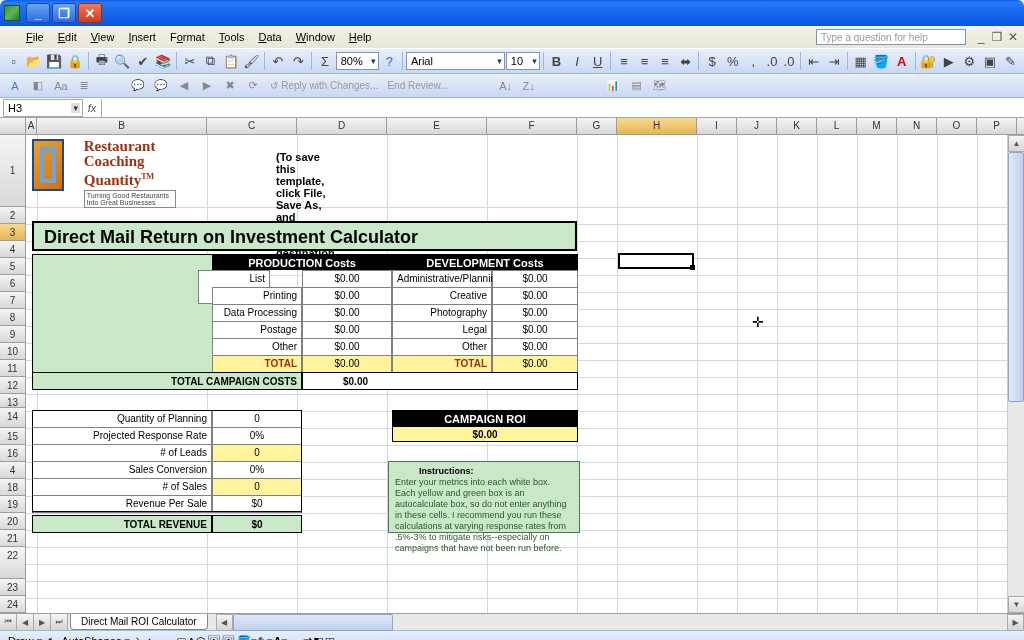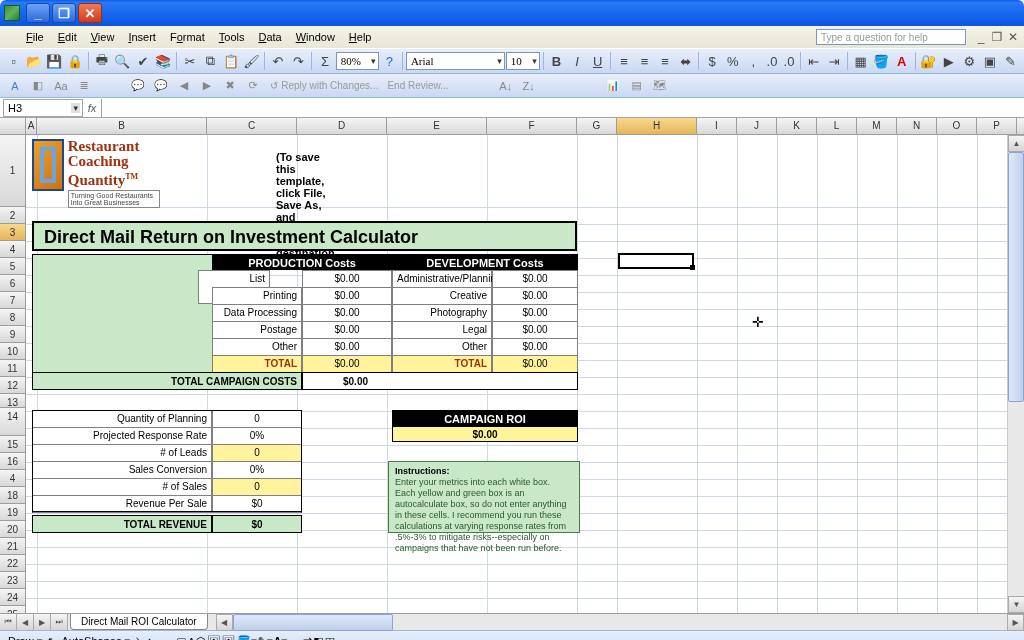--- a/index.html
+++ b/index.html
@@ -33,21 +33,21 @@
   .menubar .mitem u{text-decoration:underline;}
   .menubar .spacer{flex:1;}
   .help-box{width:150px;height:16px;background:#fff;border:1px solid #7a95c5;font-size:10px;color:#999;padding:0 4px;display:flex;align-items:center;}
   .inner-win{margin-left:auto;display:flex;gap:2px;}
   .inner-win .ib{width:14px;height:14px;color:#555;font-size:12px;display:flex;align-items:center;justify-content:center;}
   
   .toolbar{height:26px;background:linear-gradient(to bottom,#e8effc,#c9d8f2);border-top:1px solid #fff;border-bottom:1px solid #9ab5e0;display:flex;align-items:center;padding:0 4px;gap:1px;}
   .toolbar .tbtn{width:22px;height:22px;display:flex;align-items:center;justify-content:center;border:1px solid transparent;color:#444;font-size:13px;}
   .toolbar .tbtn.small{width:18px;}
   .toolbar .sep{width:1px;height:18px;background:#9ab5e0;margin:0 2px;}
-  .toolbar select,.toolbar .combo{height:18px;border:1px solid #7a95c5;background:#fff;font-size:11px;font-family:Liberation Serif, serif;}
+  .toolbar select,.toolbar .combo{height:18px;border:1px solid #7a95c5;background:#fff;font-size:11px;font-family:Liberation Sans, sans-serif;}
   .toolbar .combo{display:flex;align-items:center;padding:0 14px 0 4px;position:relative;}
   .toolbar .combo::after{content:"▾";position:absolute;right:2px;font-size:9px;color:#333;}
   .toolbar2{height:24px;background:linear-gradient(to bottom,#e8effc,#c9d8f2);border-bottom:1px solid #9ab5e0;display:flex;align-items:center;padding:0 4px;gap:1px;}
   .toolbar2 .tbtn{width:22px;height:20px;display:flex;align-items:center;justify-content:center;color:#888;}
   
   .formula-row{height:20px;display:flex;align-items:center;border-bottom:1px solid #a5a5a5;background:#fff;}
   .name-box{width:80px;height:18px;border:1px solid #a5a5a5;margin-left:3px;padding:0 4px;display:flex;align-items:center;position:relative;}
   .name-box::after{content:"▾";position:absolute;right:2px;background:#e0e0e0;padding:0 2px;font-size:9px;color:#333;}
   .fx{width:18px;text-align:center;font-style:italic;color:#555;}
   .formula-bar{flex:1;height:18px;border-left:1px solid #a5a5a5;padding:0 4px;}
@@ -87,22 +87,22 @@
   .drawbar{height:22px;background:linear-gradient(to bottom,#e8effc,#c9d8f2);border-top:1px solid #9ab5e0;display:flex;align-items:center;padding:0 4px;gap:1px;}
   .sec-title{background:var(--green);font-family:Arial;font-weight:bold;font-size:18px;padding:4px 10px;border:2px solid #000;}
   .black-head{background:#000;color:#fff;font-weight:bold;font-size:11px;text-align:center;border:1px solid #000;}
   .lbl-cell{border:1px solid #808080;background:#fff;text-align:right;padding:0 4px;font-size:10px;line-height:16px;}
   .val-cell{border:1px solid #808080;background:#fff;text-align:center;font-size:10px;line-height:16px;}
   .lbl-yellow{background:var(--yellow);font-weight:bold;}
   .val-yellow{background:var(--yellow);}
   .lbl-green{background:var(--green);font-weight:bold;}
   .val-green{background:var(--green);font-weight:bold;}
   .instr-box{position:absolute;background:var(--green);border:1px solid #4a7a4a;padding:4px 6px;font-size:9px;color:#2a5a2a;line-height:11px;}
-  .instr-box b{color:#000;}
-  .logo{position:absolute;display:flex;gap:4px;}
+  .instr-box b{color:#000;margin-left:24px;}
+  .logo{position:absolute;display:flex;gap:20px;}
   .logo .puz{width:52px;height:52px;background:linear-gradient(135deg,#e8a030,#d07010);border:2px solid #1a4a8a;position:relative;}
   .logo .puz::before{content:"";position:absolute;inset:6px;border:4px solid #6aa5e0;}
   .logo .txt{font-family:Georgia,serif;font-weight:bold;font-size:15px;line-height:15px;color:#a03010;}
   .logo .tag{font-size:7px;color:#444;font-family:Arial;font-weight:normal;border:1px solid #888;padding:1px 2px;margin-top:2px;display:inline-block;}
   .cursor{position:absolute;font-size:14px;color:#000;}
 </style>
 </head>
 <body>
 
 <div class="titlebar">
@@ -257,29 +257,29 @@
       <div class="rh" style="height:17px;line-height:17px">4</div>
       <div class="rh" style="height:17px;line-height:17px">5</div>
       <div class="rh" style="height:17px;line-height:17px">6</div>
       <div class="rh" style="height:17px;line-height:17px">7</div>
       <div class="rh" style="height:17px;line-height:17px">8</div>
       <div class="rh" style="height:17px;line-height:17px">9</div>
       <div class="rh" style="height:17px;line-height:17px">10</div>
       <div class="rh" style="height:17px;line-height:17px">11</div>
       <div class="rh" style="height:17px;line-height:17px">12</div>
       <div class="rh" style="height:14px;line-height:17px">13</div>
-      <div class="rh" style="height:28px;line-height:17px">14</div>
+      <div class="rh" style="height:20px;line-height:17px">14</div>
       <div class="rh" style="height:17px;line-height:17px">15</div>
       <div class="rh" style="height:17px;line-height:17px">16</div>
       <div class="rh" style="height:17px;line-height:17px">4</div>
       <div class="rh" style="height:17px;line-height:17px">18</div>
       <div class="rh" style="height:17px;line-height:17px">19</div>
       <div class="rh" style="height:17px;line-height:17px">20</div>
       <div class="rh" style="height:17px;line-height:17px">21</div>
-      <div class="rh" style="height:17px;line-height:17px">22</div>
+      <div class="rh" style="height:32px;line-height:17px">22</div>
       <div class="rh" style="height:17px;line-height:17px">23</div>
       <div class="rh" style="height:17px;line-height:17px">24</div>
       <div class="rh" style="height:17px;line-height:17px">25</div>
     </div>
 
   <div class="gridbg" id="gridbg" style="top: 17px; left: 26px; height: 480px;">
       <div class="hline" style="top:72px"></div>
       <div class="hline" style="top:89px"></div>
       <div class="hline" style="top:106px"></div>
       <div class="hline" style="top:123px"></div>

